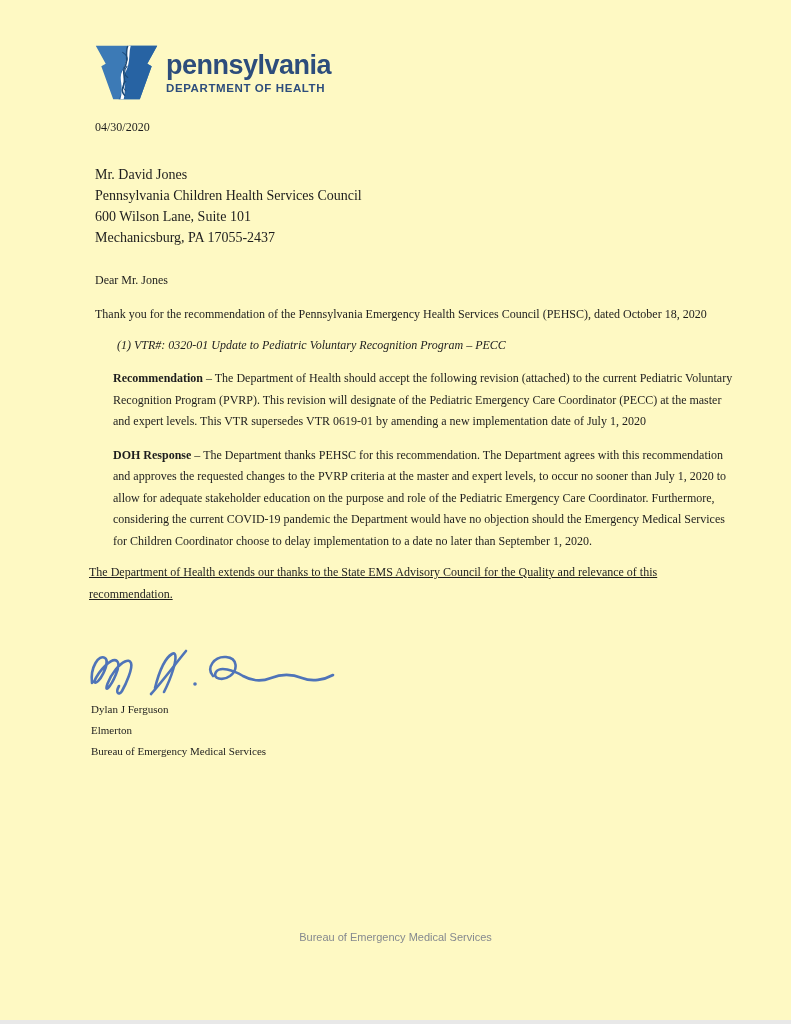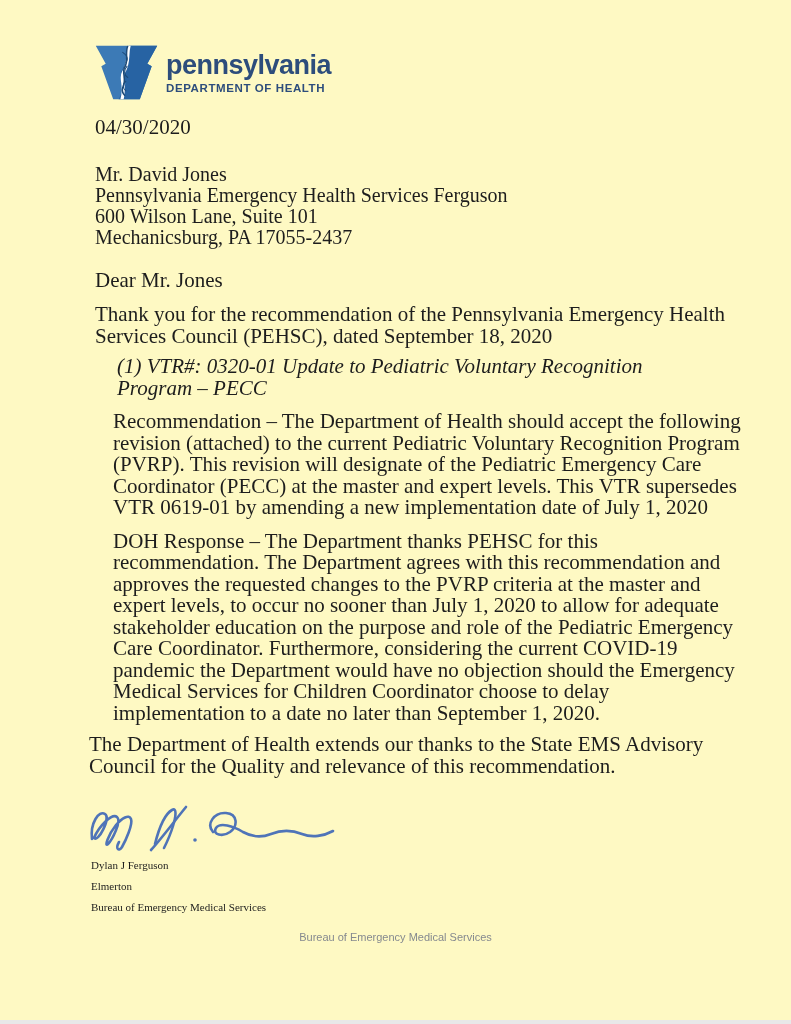--- a/index.html
+++ b/index.html
@@ -23,34 +23,34 @@
     font-weight:bold;font-size:27px;line-height:27px;
     letter-spacing:-0.5px;color:#2d4d7c;
   }
   .brand-sub{
     font-family:"Liberation Sans", sans-serif;
     font-weight:bold;font-size:11.5px;line-height:13px;
     letter-spacing:0.6px;color:#2d4d7c;margin-top:3px;
   }
 
   
-  p{margin:0;font-size:21px;line-height:21.5px;}
+  p{margin:0;font-size:12px;line-height:21.5px;}
   .date{margin-bottom:25px;}
   .address{margin-bottom:22px;}
-  .address div{font-size:20px;line-height:21px;}
+  .address div{font-size:14px;line-height:21px;}
   .salutation{margin-bottom:13px;}
   .intro{max-width:640px;margin-bottom:9px;}
   .vtr-line{
     font-style:italic;margin-left:22px;max-width:600px;
     margin-top:0;margin-bottom:12px;
   }
   .indent-block{margin-left:18px;max-width:640px;margin-bottom:3px;}
   .block-gap{margin-bottom:12px;}
-  .bold-label{font-weight:normal;}
-  .closing{max-width:680px;margin-top:10px;margin-bottom:20px;margin-left:-6px;}
+  .bold-label{font-weight:bold;}
+  .closing{max-width:680px;margin-top:10px;margin-bottom:36px;margin-left:-6px;text-decoration:underline;}
   .valediction{margin-left:-8px;margin-bottom:2px;}
 
   
   .signature-svg{display:block;margin-left:-10px;margin-top:0;width:268px;height:62px;}
   .signer{margin-left:-4px;margin-top:-4px;}
   .signer div{font-size:11px;line-height:21px;}
 
   
   .footer{
     position:absolute;left:0;right:0;top:930px;
@@ -83,28 +83,28 @@
       <div class="brand">
         <div class="brand-name">pennsylvania</div>
         <div class="brand-sub">DEPARTMENT OF HEALTH</div>
       </div>
     </header>
 
     <p class="date">04/30/2020</p>
 
     <div class="address">
       <div>Mr. David Jones</div>
-      <div>Pennsylvania Emergency Health Services Ferguson</div>
+      <div>Pennsylvania Children Health Services Council</div>
       <div>600 Wilson Lane, Suite 101</div>
       <div>Mechanicsburg, PA 17055-2437</div>
     </div>
 
     <p class="salutation">Dear Mr. Jones</p>
 
-    <p class="intro">Thank you for the recommendation of the Pennsylvania Emergency Health Services Council (PEHSC), dated September 18, 2020</p>
+    <p class="intro">Thank you for the recommendation of the Pennsylvania Emergency Health Services Council (PEHSC), dated October 18, 2020</p>
 
     <p class="vtr-line">(1) VTR#: 0320-01 Update to Pediatric Voluntary Recognition Program – PECC</p>
 
     <p class="indent-block block-gap"><span class="bold-label">Recommendation</span><span> – The Department of Health should accept the following revision (attached) to the current Pediatric Voluntary Recognition Program (PVRP).  This revision will designate of the Pediatric Emergency Care Coordinator (PECC) at the master and expert levels.  This VTR supersedes VTR 0619-01 by amending a new implementation date of July 1, 2020</span></p>
 
     <p class="indent-block"><span class="bold-label">DOH Response</span><span> – The Department thanks PEHSC for this recommendation.  The Department agrees with this recommendation and approves the requested changes to the PVRP criteria at the master and expert levels, to occur no sooner than July 1, 2020 to allow for adequate stakeholder education on the purpose and role of the Pediatric Emergency Care Coordinator.  Furthermore, considering the current COVID-19 pandemic the Department would have no objection should the Emergency Medical Services for Children Coordinator choose to delay implementation to a date no later than September 1, 2020.</span></p>
 
     <p class="closing">The Department of Health extends our thanks to the State EMS Advisory Council for the Quality and relevance of this recommendation.</p>
 
 

